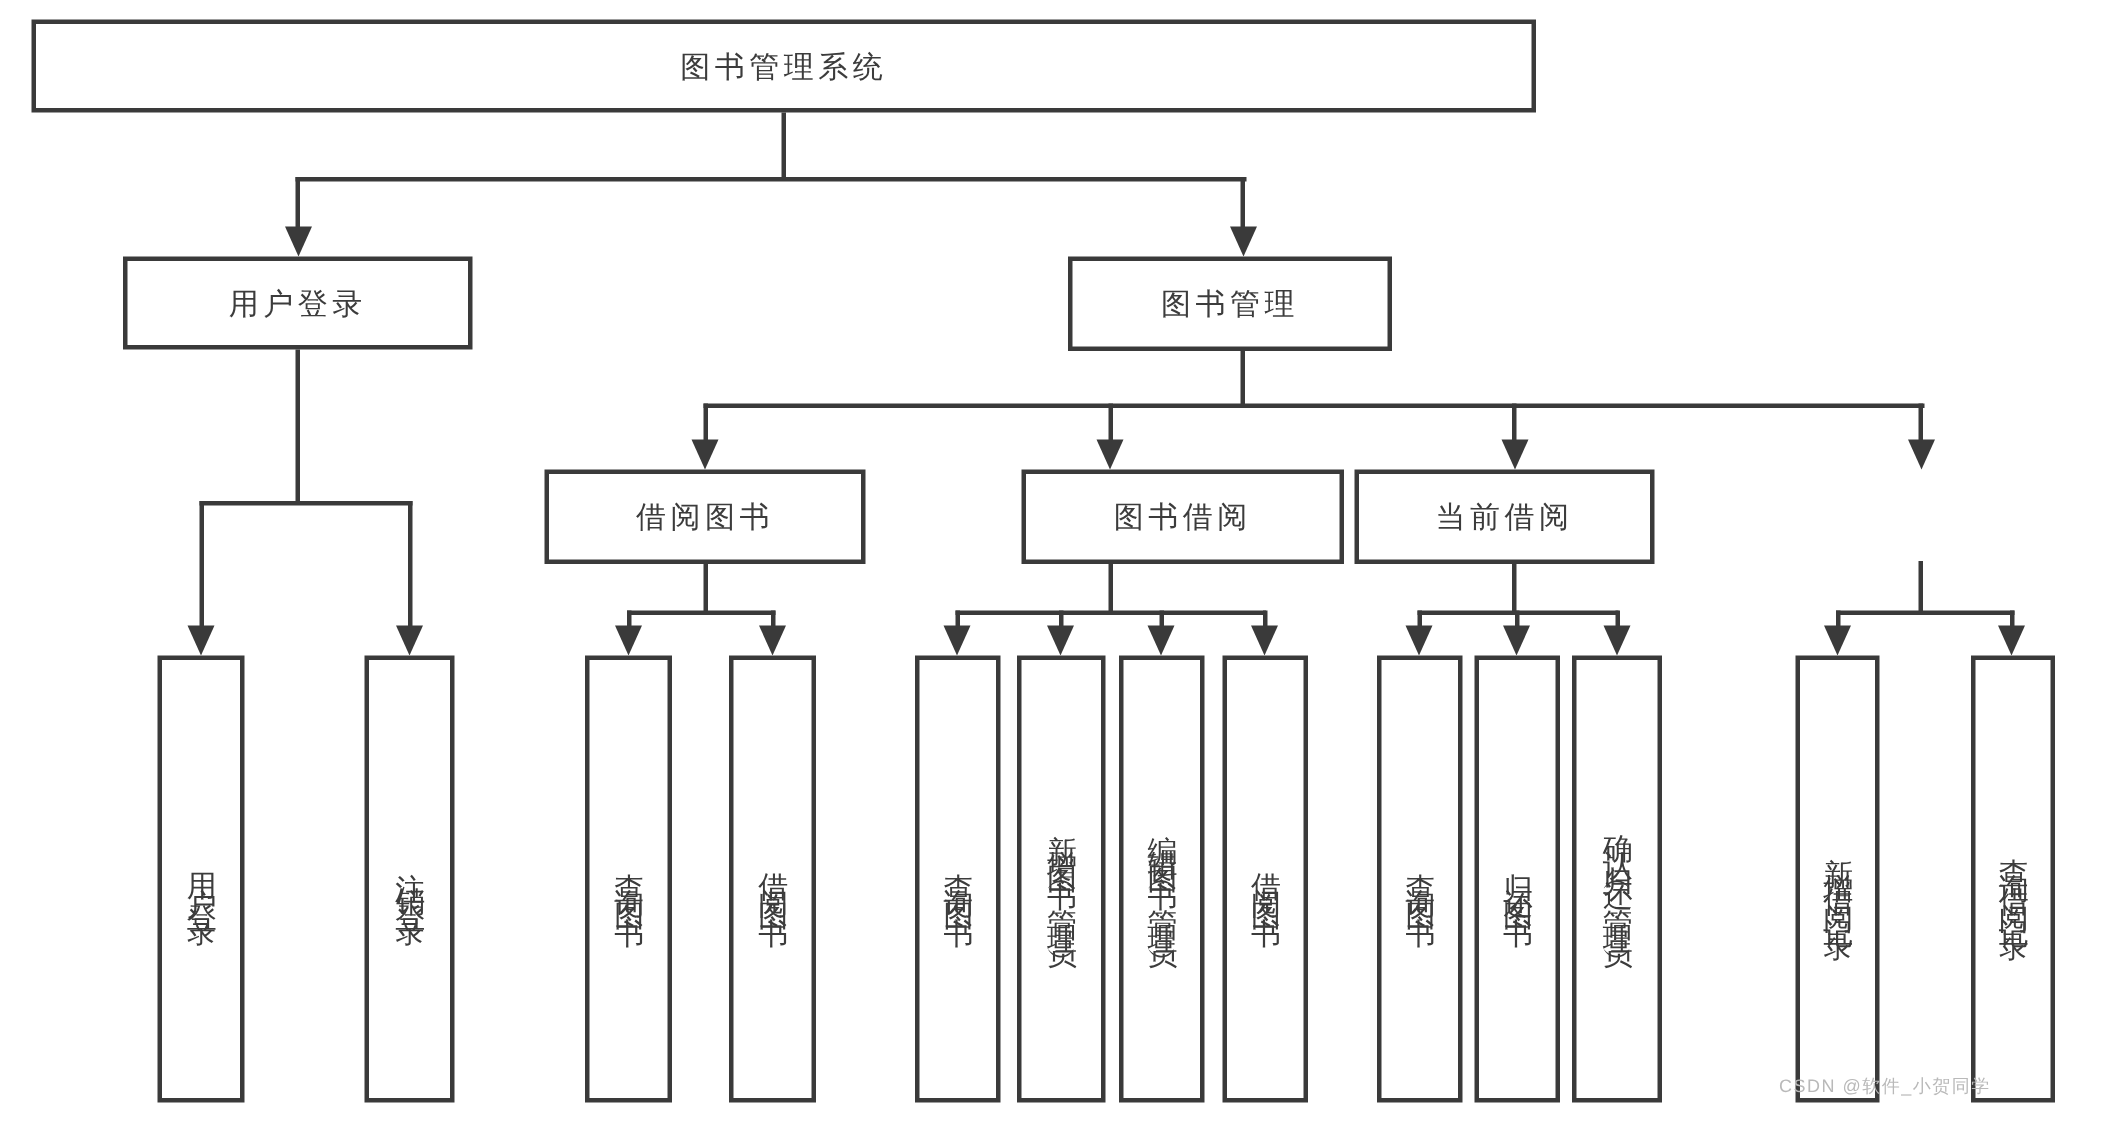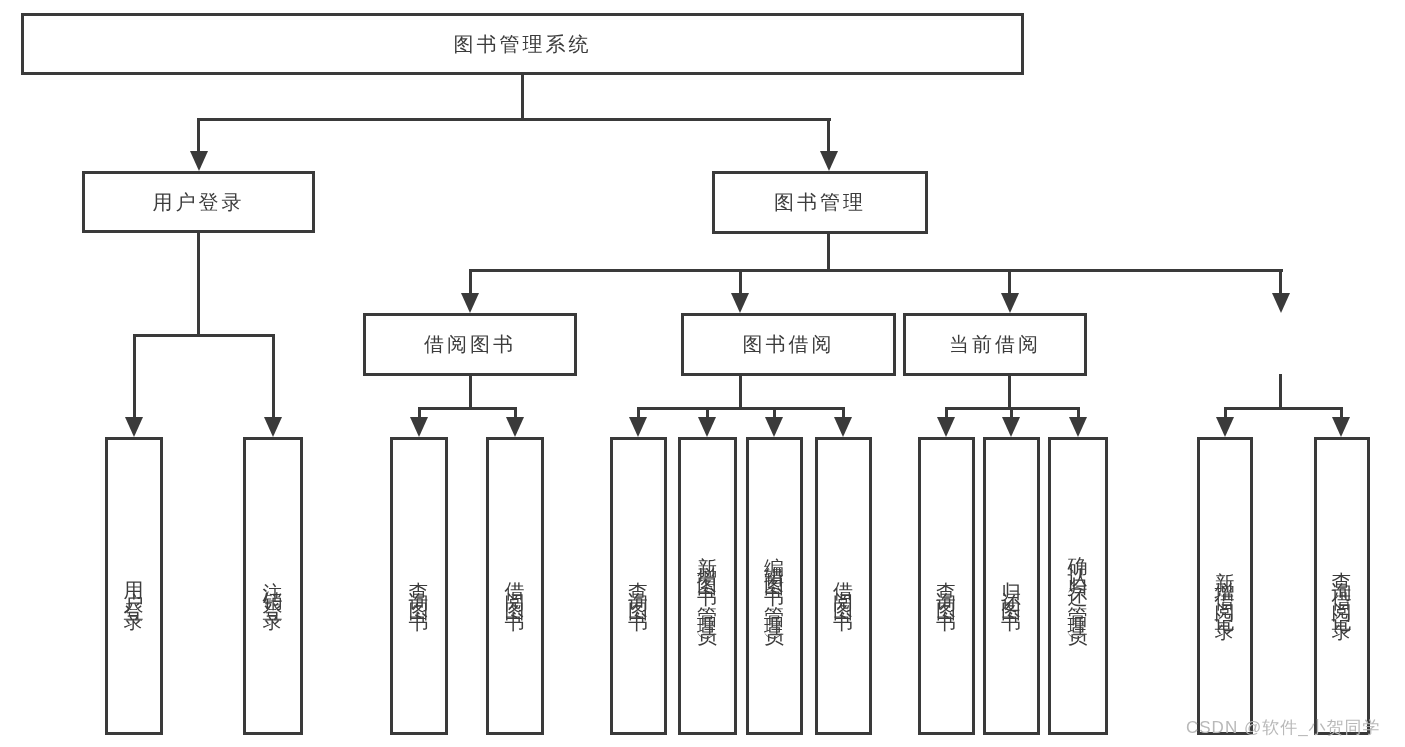--- a/index.html
+++ b/index.html
@@ -51,21 +51,21 @@
     width: 0; height: 0;
     border-left: 9px solid transparent;
     border-right: 9px solid transparent;
     border-top: 20px solid var(--line);
     z-index: 1;
   }
   .watermark {
     position: absolute;
     left: 1186px;
     top: 716px;
-    font-size: 17px;
+    font-size: 12px;
     letter-spacing: 1px;
     color: var(--watermark);
     z-index: 5;
     white-space: nowrap;
   }
 </style>
 </head>
 <body>
 
 <div class="canvas">
@@ -105,21 +105,21 @@
   <div class="arrowhead" style="left:1001px;top:293px;"></div>
   <div class="vline" style="left:1279px;top:269px;height:27px;"></div>
   <div class="arrowhead" style="left:1272px;top:293px;"></div>
 
   <div class="box" style="left:363px;top:313px;width:214px;height:63px;">
     <span>借阅图书</span>
   </div>
   <div class="box" style="left:633px;top:313px;width:215px;height:63px;margin-left:48px;">
     <span>图书借阅</span>
   </div>
-  <div class="box" style="left:903px;top:313px;width:184px;height:63px;">
+  <div class="box" style="left:903px;top:313px;width:200px;height:63px;">
     <span>当前借阅</span>
   </div>
 
   <div class="vline" style="left:469px;top:373px;height:36px;"></div>
   <div class="hline" style="left:418px;top:407px;width:99px;"></div>
   <div class="vline" style="left:418px;top:407px;height:12px;"></div>
   <div class="arrowhead" style="left:410px;top:417px;"></div>
   <div class="vline" style="left:514px;top:407px;height:12px;"></div>
   <div class="arrowhead" style="left:506px;top:417px;"></div>
 

